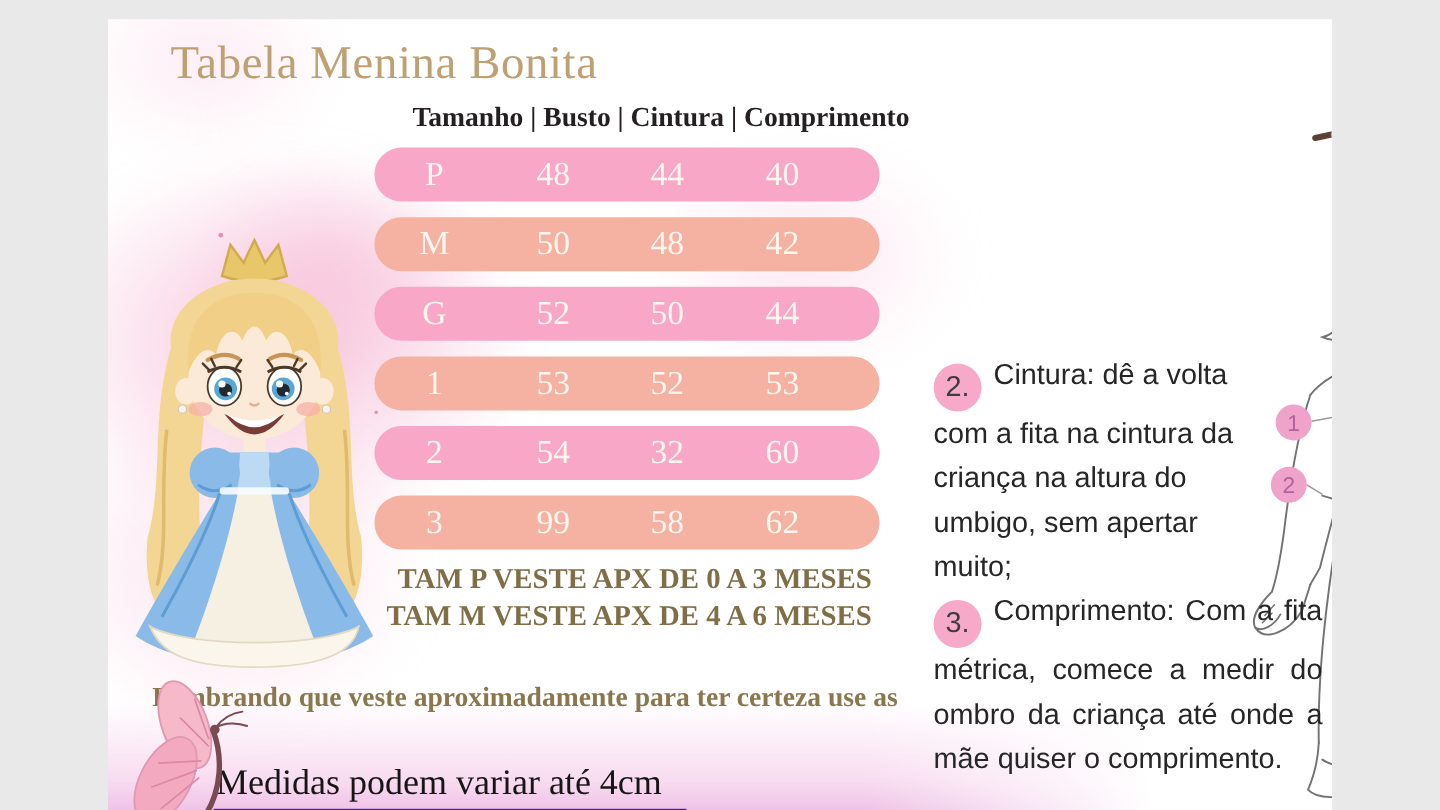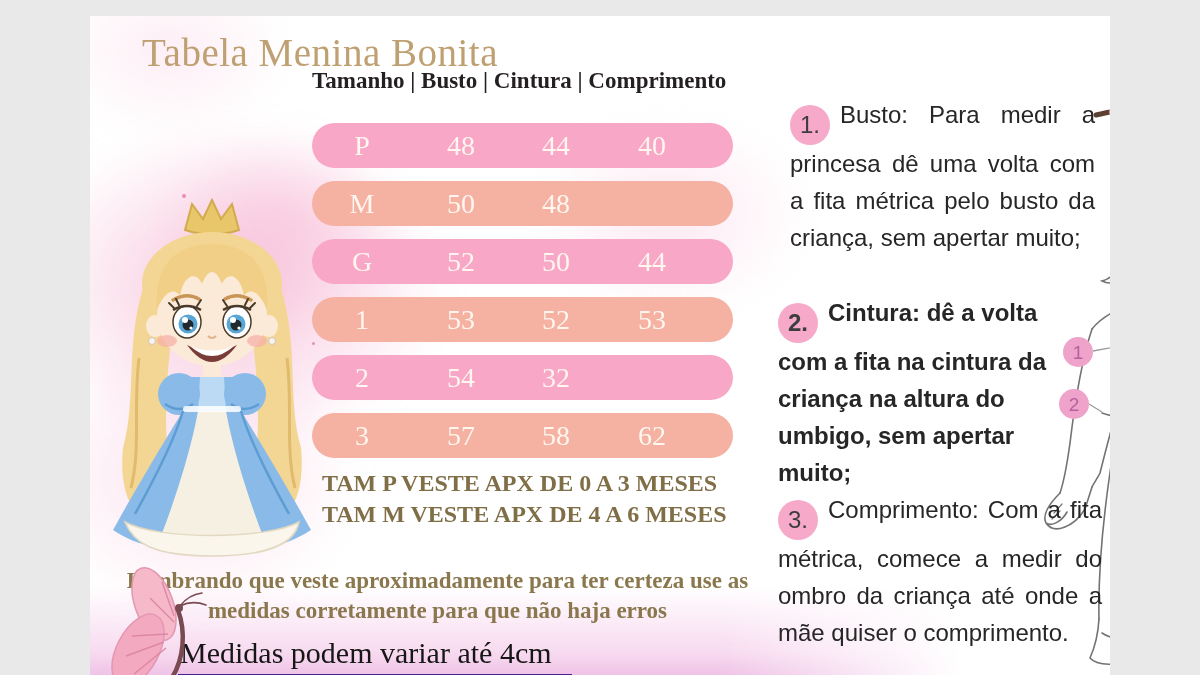--- a/index.html
+++ b/index.html
@@ -27,55 +27,55 @@
     position:absolute; left:285px; bottom:0; width:310px; height:6px; z-index:2;
     background:linear-gradient(to right, transparent, rgba(35,22,35,.8) 18%, rgba(35,22,35,.8) 82%, transparent);
     filter:blur(1px);
   }
   
   .page-title {
     position:absolute; left:52px; top:14px; z-index:2;
     font-size:39px; color:#bfa072; letter-spacing:.5px; white-space:nowrap;
   }
   .table-header {
-    position:absolute; left:222px; top:52px; width:446px; z-index:2;
-    text-align:left; font-size:23px; font-weight:700; color:#241f21; white-space:nowrap;
+    position:absolute; left:222px; top:69px; width:446px; z-index:2;
+    text-align:right; font-size:23px; font-weight:700; color:#241f21; white-space:nowrap;
   }
   .size-table { position:absolute; left:222px; top:107px; width:421px; z-index:2; display:flex; flex-direction:column; gap:13px; }
   .size-row {
     height:45px; border-radius:23px; display:grid;
     grid-template-columns:100px 98px 92px 100px; padding-right:31px;
   }
   .size-row span {
     display:flex; align-items:center; justify-content:center;
     font-size:28px; color:#fff6f0; line-height:45px;
   }
   
-  .size-notes { position:absolute; left:232px; top:452px; z-index:2; }
+  .size-notes { position:absolute; left:232px; top:452px; z-index:2;text-align:right; }
   .size-notes div { font-size:24px; font-weight:700; color:#7f6e46; line-height:31px; white-space:nowrap; }
   .reminder { position:absolute; left:25px; top:550px; width:645px; z-index:2; text-align:center; }
   .reminder div { font-size:23px; font-weight:700; color:#8a774d; line-height:30px; white-space:nowrap; }
   .disclaimer {
     position:absolute; left:88px; top:620px; z-index:2;
     font-size:30px; color:#161616; padding:0 20px 4px 2px;
     border-bottom:3px solid #4c1d95; white-space:nowrap;
   }
   
   .instr {
     position:absolute; z-index:2; font-family:"Liberation Sans", sans-serif;
     color:#262626; font-size:24px; line-height:37px;
   }
   .instr.justified { text-align:justify; }
   .num-circle {
     display:inline-block; width:40px; height:40px; border-radius:50%;
     background:#f7a9ca; color:#3d3d3d; text-align:center; line-height:40px;
     font-size:24px; margin-right:10px; vertical-align:-10px;
   }
   .i1 { left:700px; top:80px;  width:305px; }
-  .i2 { left:688px; top:278px; width:288px;font-weight:bold; }
+  .i2 { left:688px; top:278px; width:288px; }
   .i3 { left:688px; top:475px; width:324px; }
   
   .art { position:absolute; z-index:2; }
   .princess { left:5px; top:182px; }
   .body-diagram { left:950px; top:125px; z-index:1; }
   .blossom { left:1002px; top:2px; }
   .butterfly { left:12px; top:548px; z-index:3; }
 </style>
 </head>
 <body>
@@ -101,59 +101,59 @@
     <div class="size-row" style="background: rgb(249, 167, 198);">
       <span>P</span>
       <span>48</span>
       <span>44</span>
       <span>40</span>
     </div>
     <div class="size-row" style="background: rgb(245, 177, 161);">
       <span>M</span>
       <span>50</span>
       <span>48</span>
+      <span>42</span>
     </div>
     <div class="size-row" style="background: rgb(249, 167, 198);">
       <span>G</span>
       <span>52</span>
       <span>50</span>
       <span>44</span>
     </div>
     <div class="size-row" style="background: rgb(245, 177, 161);">
       <span>1</span>
       <span>53</span>
       <span>52</span>
       <span>53</span>
     </div>
     <div class="size-row" style="background: rgb(249, 167, 198);">
       <span>2</span>
       <span>54</span>
       <span>32</span>
+      <span>60</span>
     </div>
     <div class="size-row" style="background: rgb(245, 177, 161);">
       <span>3</span>
-      <span>57</span>
+      <span>99</span>
       <span>58</span>
       <span>62</span>
     </div>
   </div>
 
   <div class="size-notes">
     <div>TAM P VESTE APX DE 0 A 3 MESES</div>
     <div>TAM M VESTE APX DE 4 A 6 MESES</div>
   </div>
 
   <div class="reminder">
     <div>Lembrando que veste aproximadamente para ter certeza use as</div>
-    <div>medidas corretamente para que não haja erros</div>
   </div>
 
   <div class="disclaimer">Medidas podem variar até 4cm</div>
 
-  <p class="instr justified i1"><span class="num-circle">1.</span><span>Busto: Para medir a princesa dê uma volta com a fita métrica pelo busto da criança, sem apertar muito;</span></p>
   <p class="instr i2"><span class="num-circle">2.</span><span>Cintura: dê a volta com a fita na cintura da criança na altura do umbigo, sem apertar muito;</span></p>
   <p class="instr justified i3"><span class="num-circle">3.</span><span>Comprimento: Com a fita métrica, comece a medir do ombro da criança até onde a mãe quiser o comprimento.</span></p>
 
   <svg class="art princess" width="235" height="365" viewBox="0 0 235 365">
 
     <path d="M48,90 C30,150 42,200 28,250 C24,292 36,318 54,320 C72,320 80,300 74,268 C68,228 72,160 80,118 Z" fill="#f4d694"></path>
     <path d="M186,90 C204,150 192,200 206,250 C210,292 198,318 180,320 C162,320 154,300 160,268 C166,228 162,160 154,118 Z" fill="#f4d694"></path>
     <path d="M44,160 C38,210 46,250 36,290" stroke="#e0bb6e" stroke-width="3" fill="none"></path>
     <path d="M192,160 C198,210 190,250 200,290" stroke="#e0bb6e" stroke-width="3" fill="none"></path>
 

